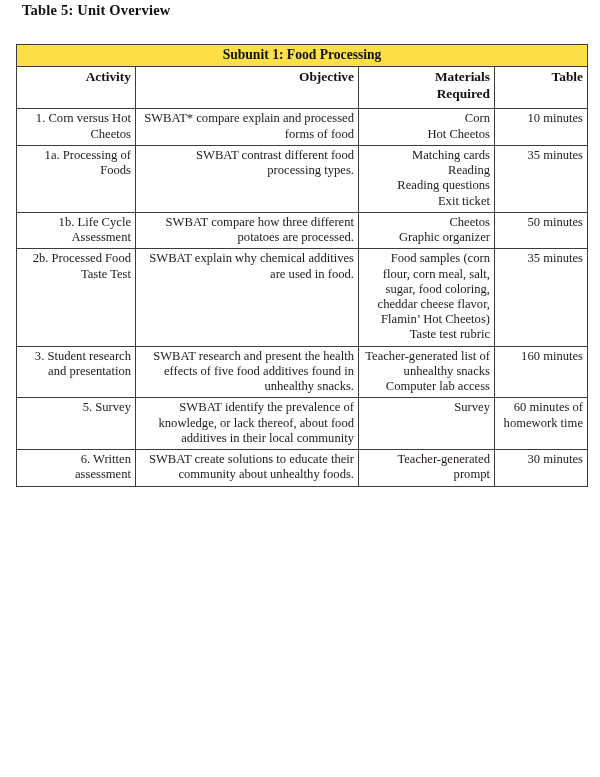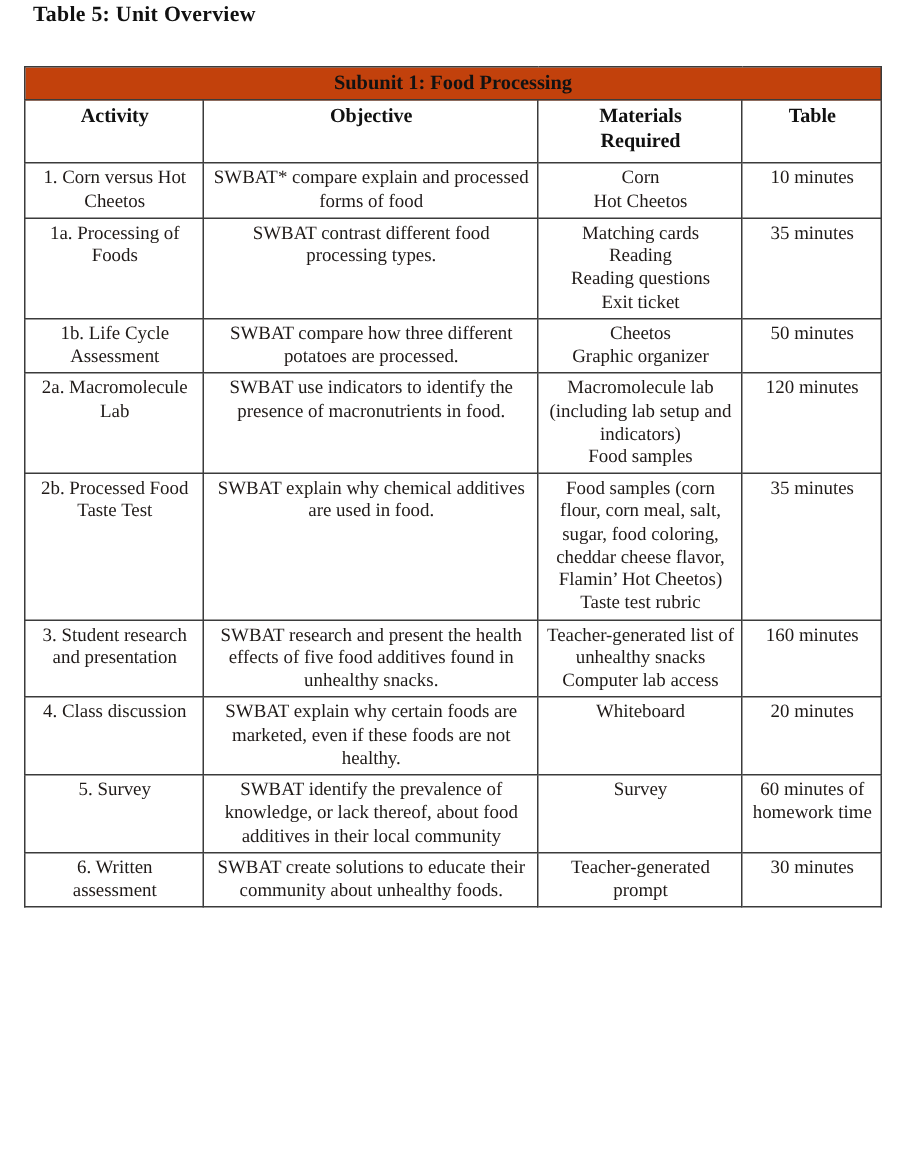--- a/index.html
+++ b/index.html
@@ -43,25 +43,25 @@
     background: #ffffff;
   }
   table.unit-table td,
   table.unit-table th {
     border: 1px solid #3b3b3b;
     vertical-align: top;
     padding: 2px 4px 3px 5px;
     font-size: 12.6px;
     line-height: 1.21;
     font-weight: normal;
-    text-align: center;
+    text-align: right;
     color: #1f1a18;
   }
   tr.subunit-row td {
-    background: #c2410c;
+    background: #fde047;
     text-align: center;
     font-weight: bold;
     font-size: 13.6px;
     padding: 2px 4px 3px 4px;
     color: #121212;
   }
   tr.col-header-row td {
     font-weight: bold;
     font-size: 13.4px;
     color: #111111;
@@ -134,29 +134,20 @@
           <td>1b. Life Cycle Assessment</td>
           <td>SWBAT compare how three different potatoes are processed.</td>
           <td>
             <span class="cell-line">Cheetos</span>
             <span class="cell-line">Graphic organizer</span>
           </td>
           <td>50 minutes</td>
         </tr>
 
 
-        <tr>
-          <td>2a. Macromolecule Lab</td>
-          <td>SWBAT use indicators to identify the presence of macronutrients in food.</td>
-          <td>
-            <span class="cell-line">Macromolecule lab (including lab setup and indicators)</span>
-            <span class="cell-line">Food samples</span>
-          </td>
-          <td>120 minutes</td>
-        </tr>
 
         <tr>
           <td>2b. Processed Food Taste Test</td>
           <td>SWBAT explain why chemical additives are used in food.</td>
           <td>
             <span class="cell-line">Food samples (corn flour, corn meal, salt, sugar, food coloring, cheddar cheese flavor, Flamin’ Hot Cheetos)</span>
             <span class="cell-line">Taste test rubric</span>
           </td>
           <td>35 minutes</td>
         </tr>
@@ -164,28 +155,20 @@
         <tr>
           <td>3. Student research and presentation</td>
           <td>SWBAT research and present the health effects of five food additives found in unhealthy snacks.</td>
           <td>
             <span class="cell-line">Teacher-generated list of unhealthy snacks</span>
             <span class="cell-line">Computer lab access</span>
           </td>
           <td>160 minutes</td>
         </tr>
 
-        <tr>
-          <td>4. Class discussion</td>
-          <td>SWBAT explain why certain foods are marketed, even if these foods are not healthy.</td>
-          <td>
-            <span class="cell-line">Whiteboard</span>
-          </td>
-          <td>20 minutes</td>
-        </tr>
 
         <tr>
           <td>5. Survey</td>
           <td>SWBAT identify the prevalence of knowledge, or lack thereof, about food additives in their local community</td>
           <td>
             <span class="cell-line">Survey</span>
           </td>
           <td>60 minutes of homework time</td>
         </tr>
 

